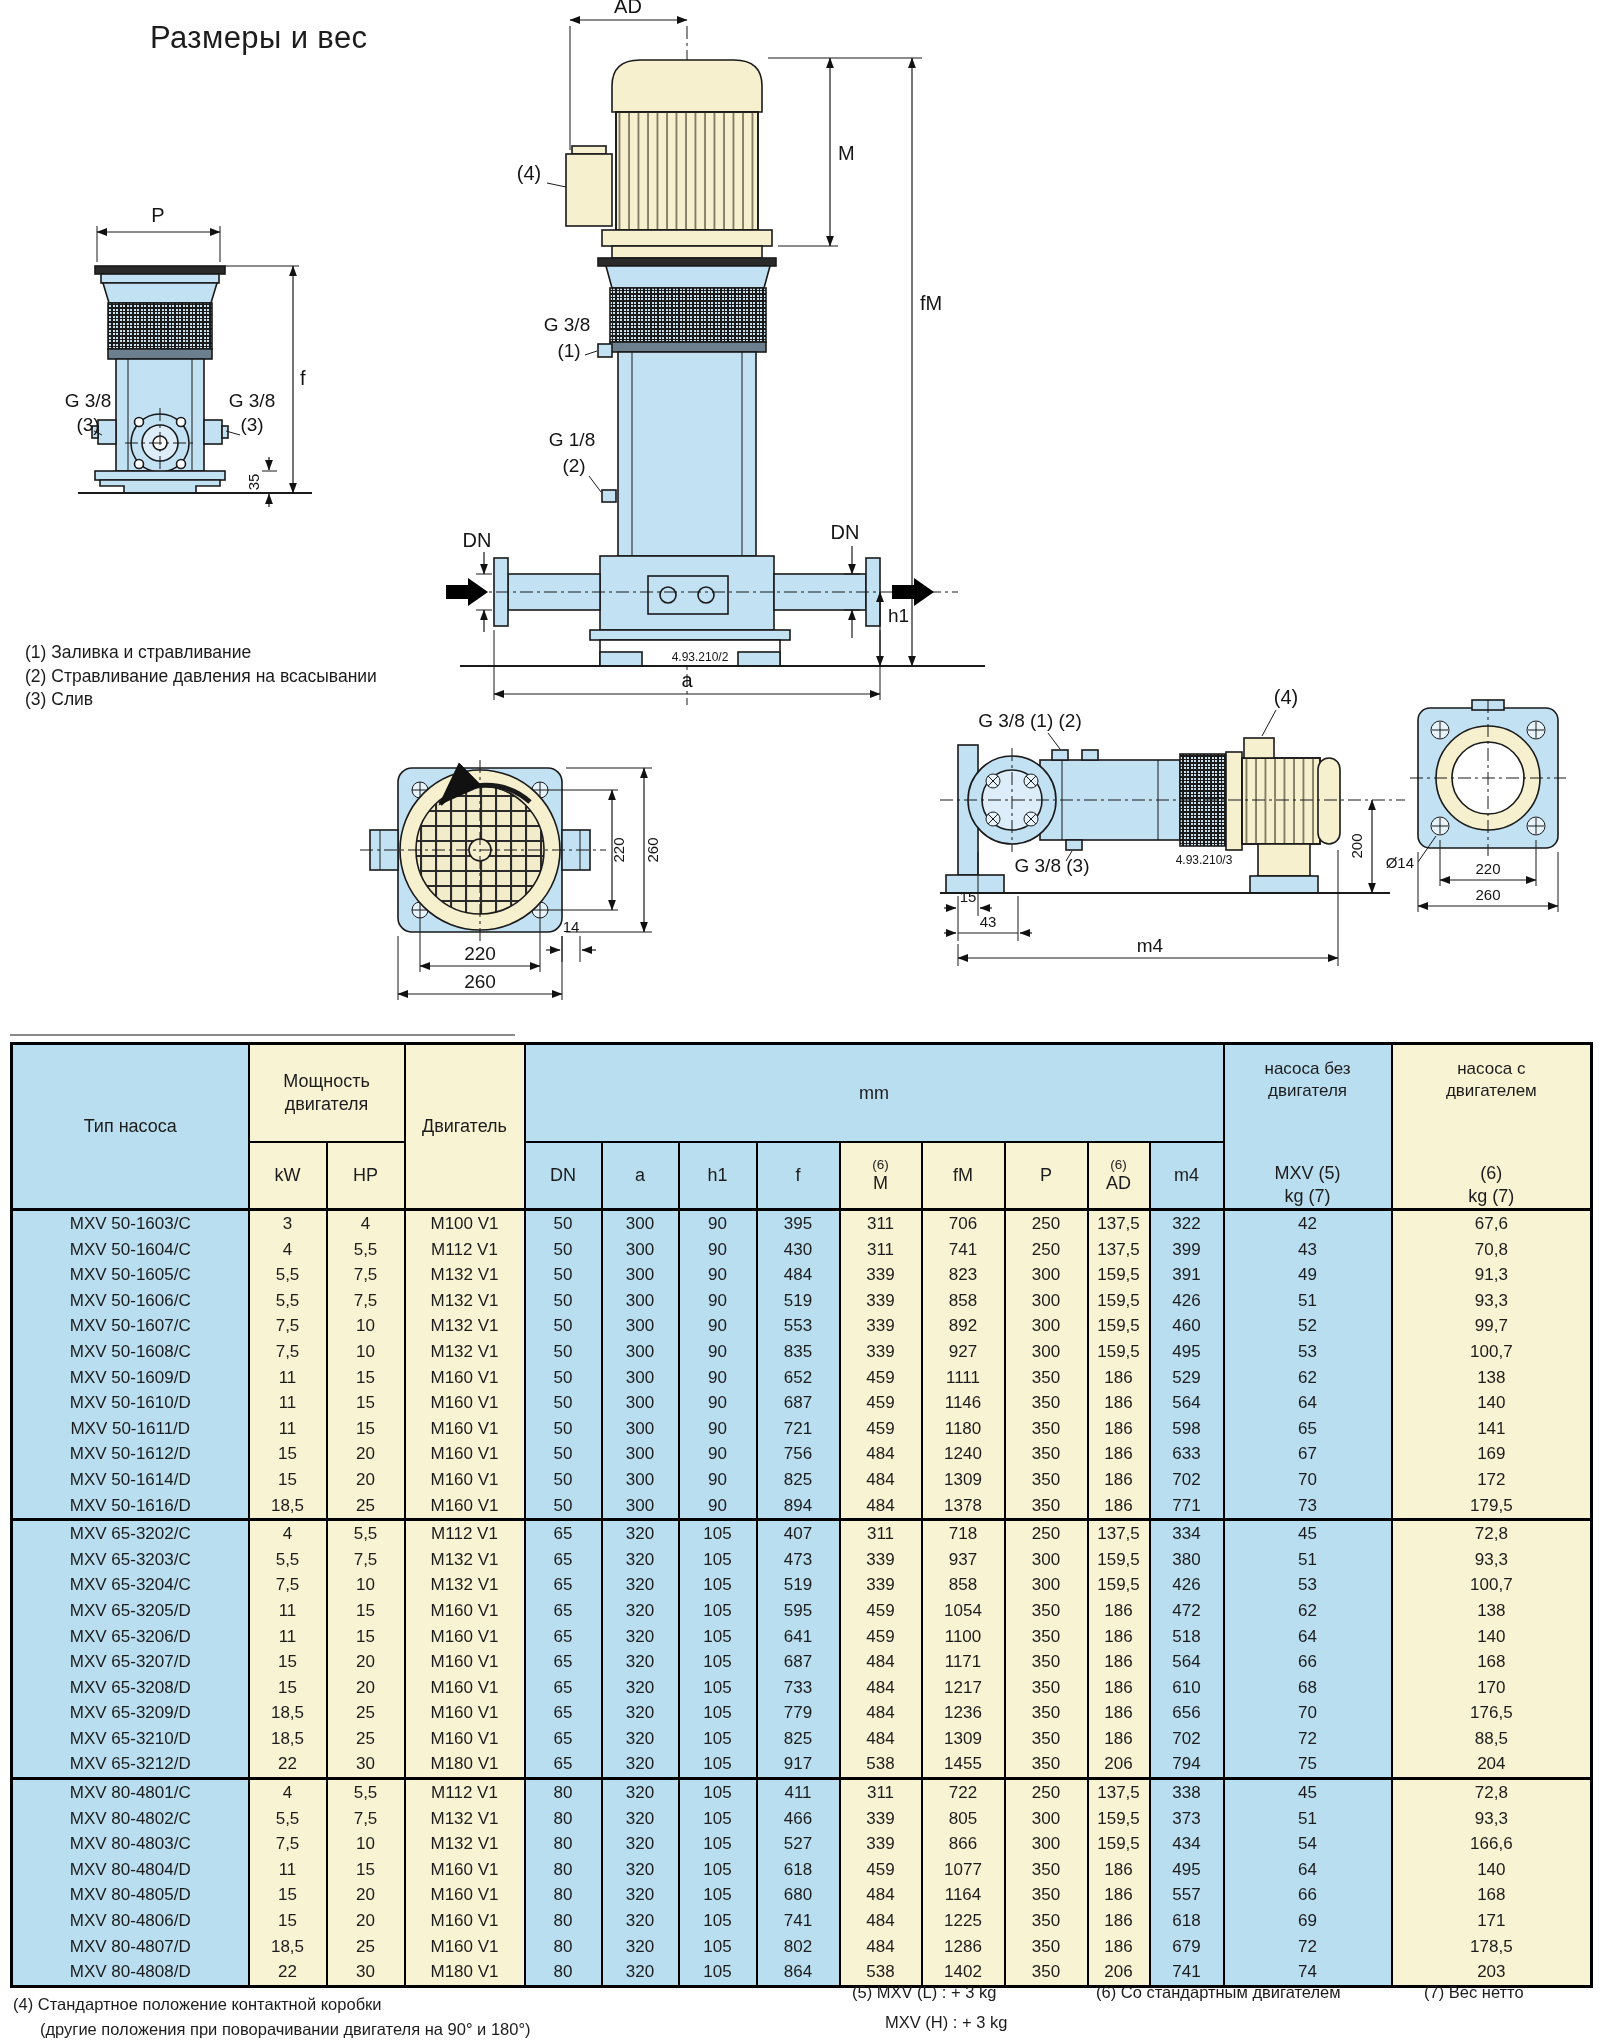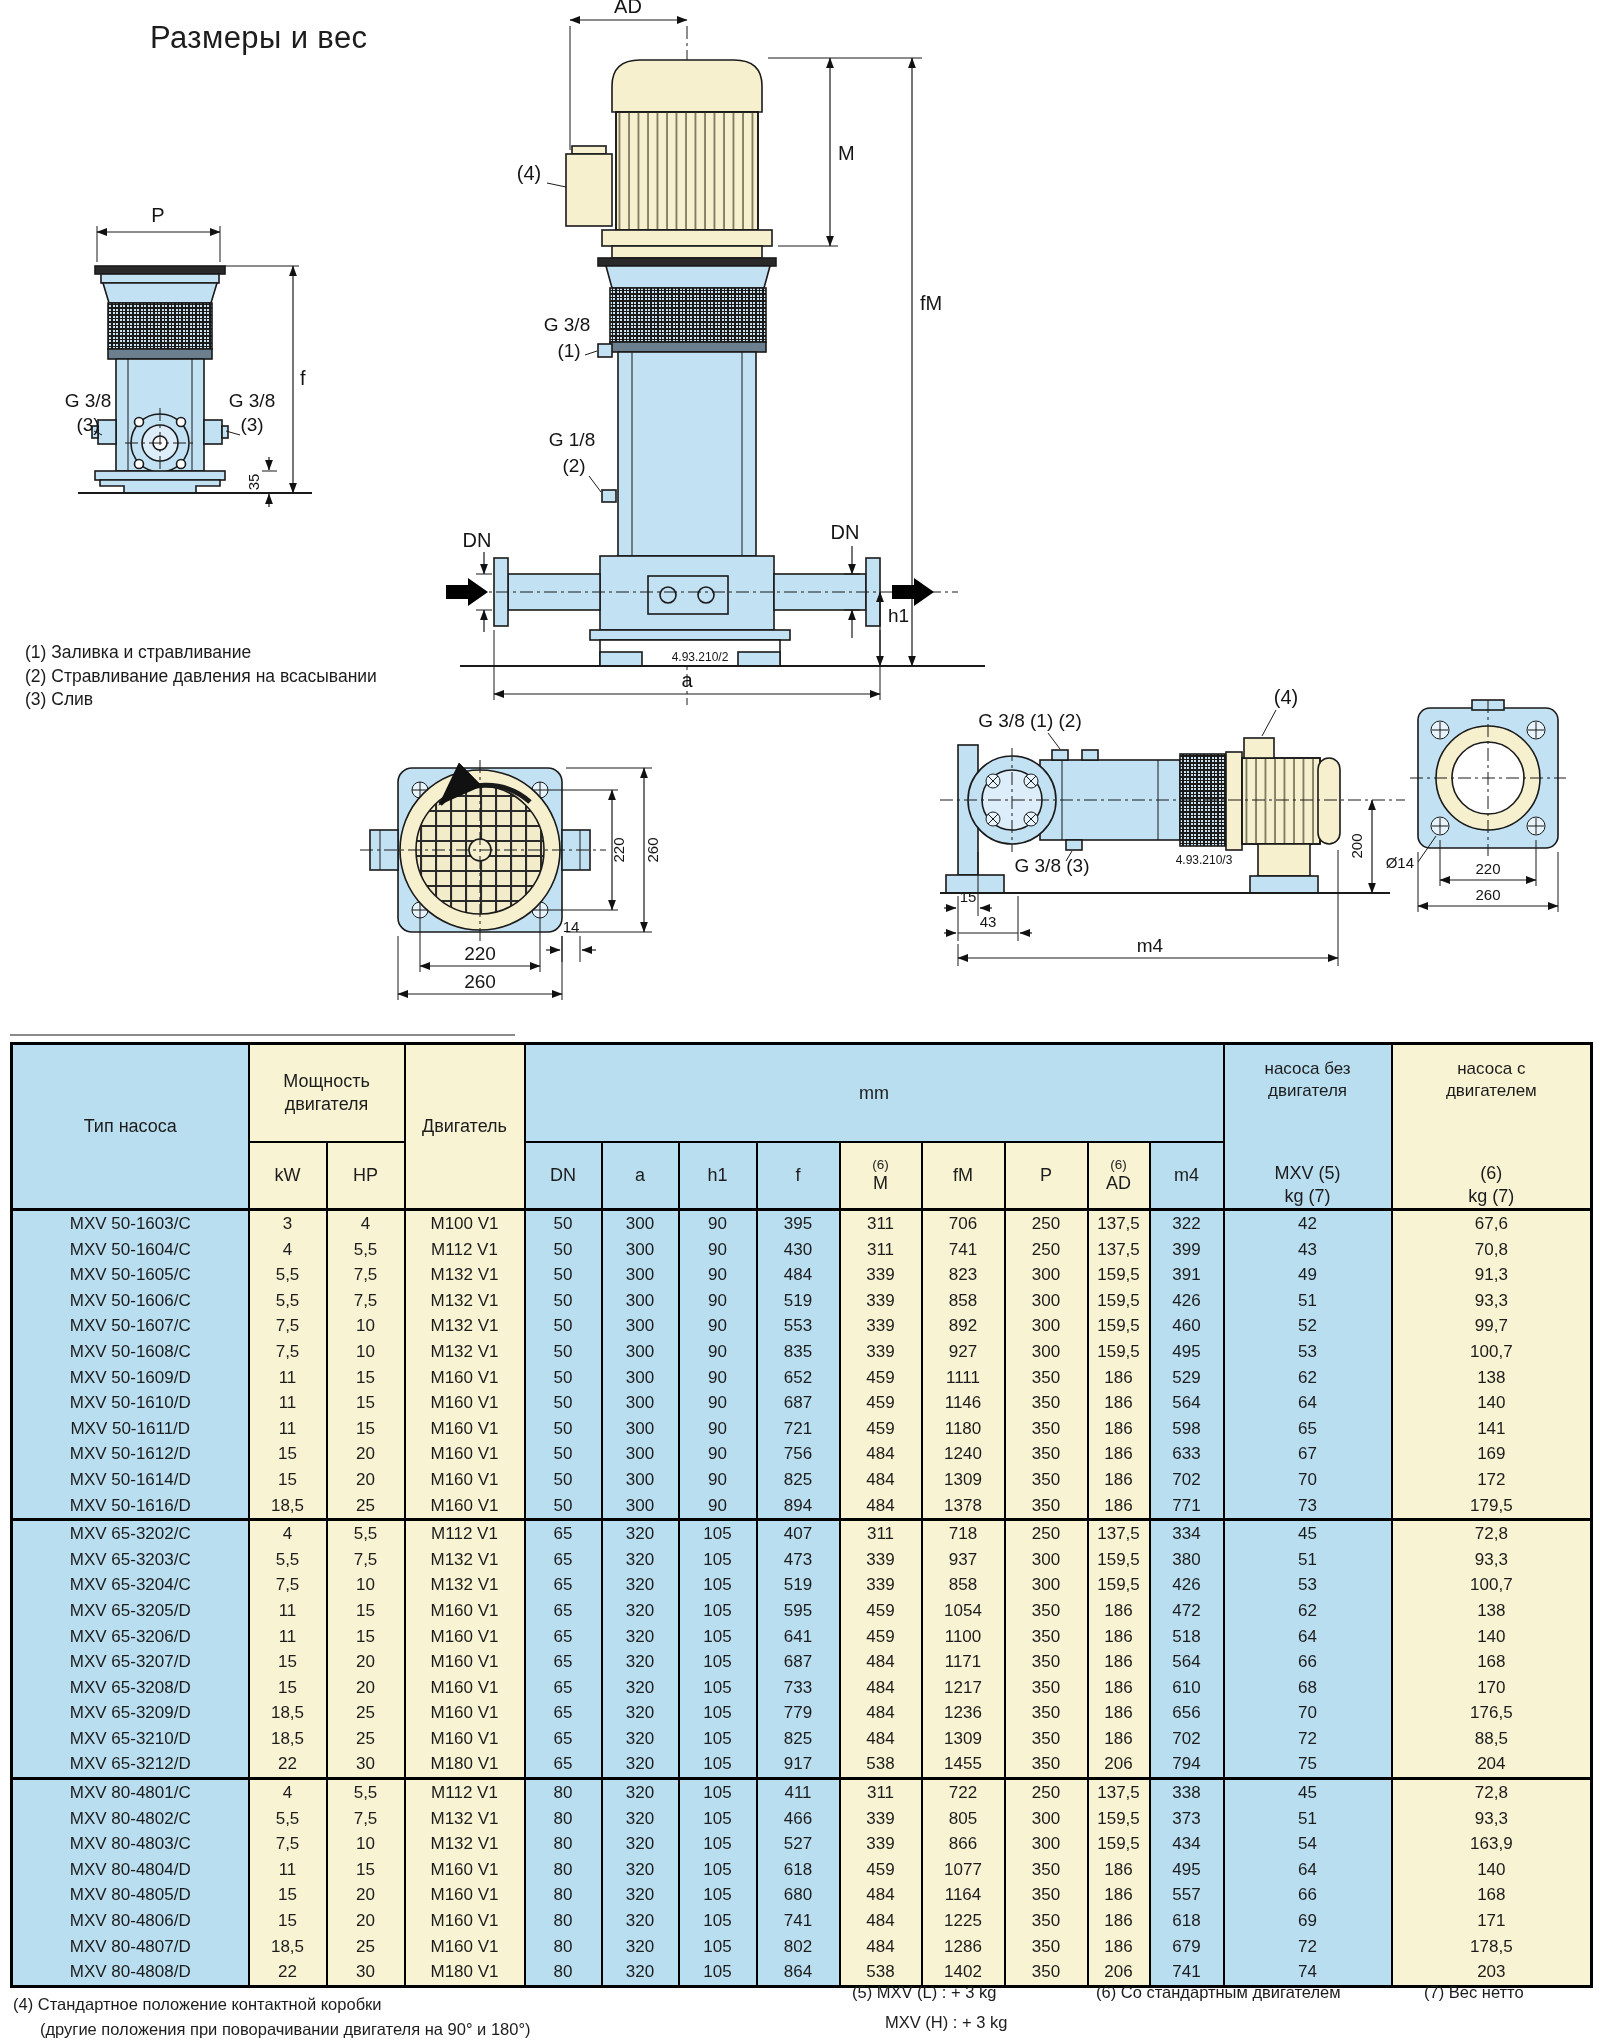--- a/index.html
+++ b/index.html
@@ -794,21 +794,21 @@
         <td class="blue">80</td>
         <td class="blue">320</td>
         <td class="blue">105</td>
         <td class="blue">527</td>
         <td class="yellow">339</td>
         <td class="yellow">866</td>
         <td class="yellow">300</td>
         <td class="yellow">159,5</td>
         <td class="blue">434</td>
         <td class="blue">54</td>
-        <td class="yellow">163,9</td>
+        <td class="yellow">166,6</td>
       </tr>
       <tr>
         <td class="blue">MXV 80-4804/D</td>
         <td class="yellow">11</td>
         <td class="yellow">15</td>
         <td class="yellow">M160 V1</td>
         <td class="blue">80</td>
         <td class="blue">320</td>
         <td class="blue">105</td>
         <td class="blue">618</td>

